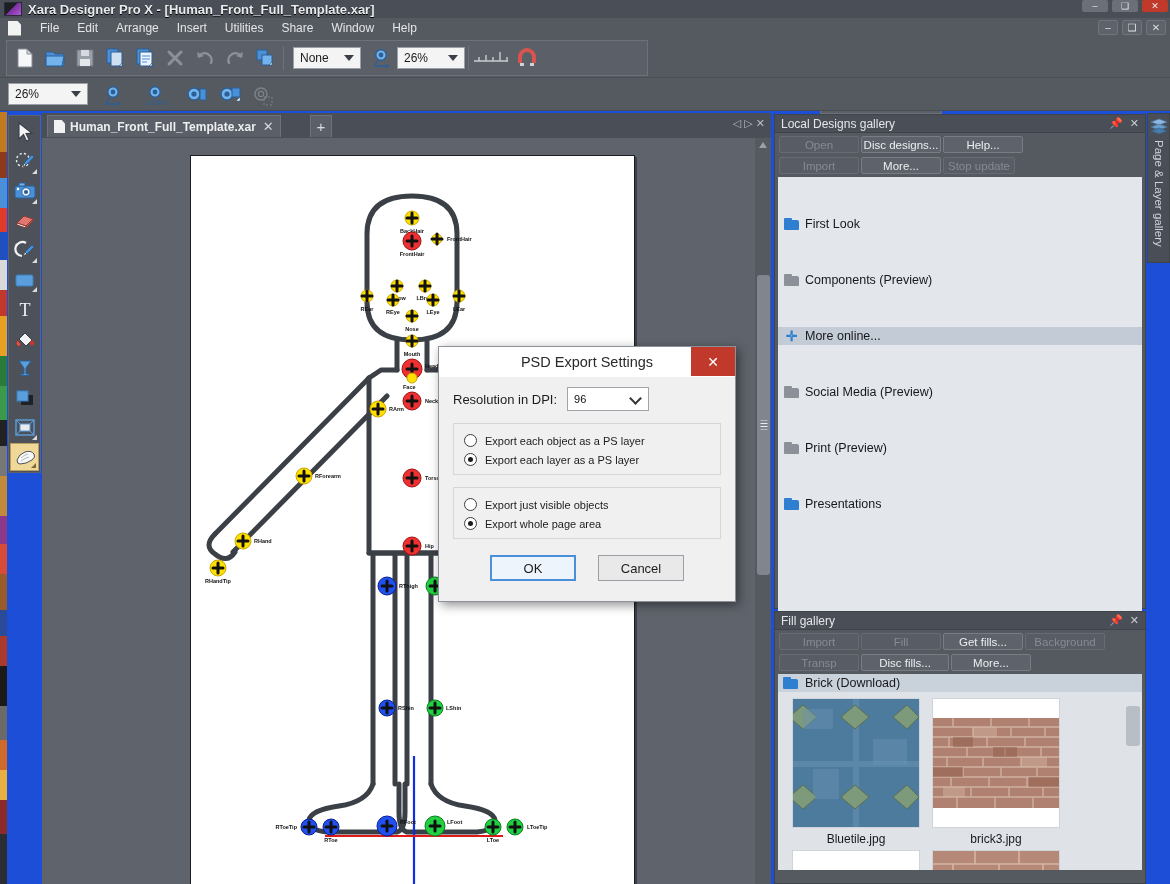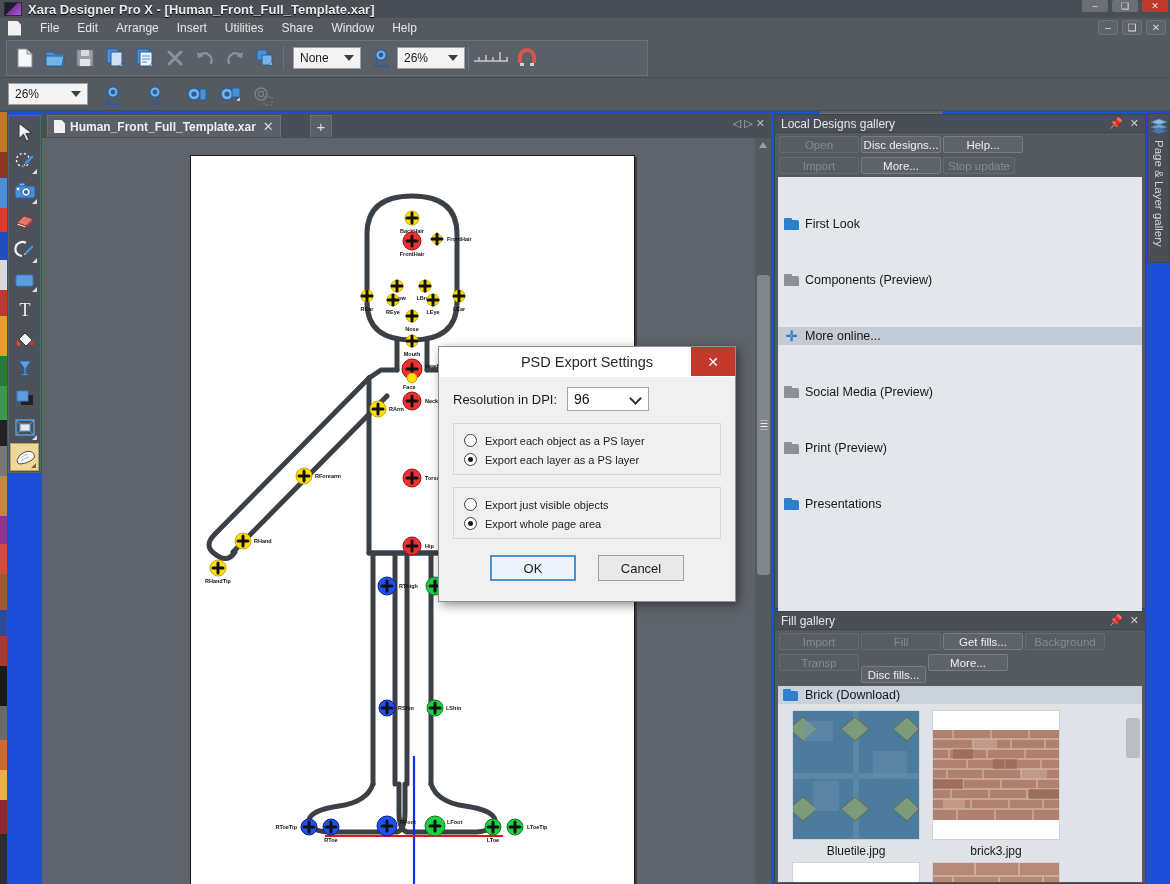--- a/index.html
+++ b/index.html
@@ -279,21 +279,21 @@
   .dlg-close {
     position: absolute; right: 0; top: 0; width: 44px; height: 29px;
     background: #c0392b; color: #fff; display: flex; align-items: center;
     justify-content: center; font-size: 14px;
   }
   .dlg-body { padding: 10px 14px 0 14px; }
   .row-dpi { display: flex; align-items: center; gap: 10px; }
   .row-dpi label { font-size: 13px; color: #1c1c1c; }
   .select-dpi {
     width: 82px; height: 24px; background: #fff; border: 1px solid #a0a4ab;
-    font-size: 14px; color: #111; display: flex; align-items: center;
+    font-size: 11px; color: #111; display: flex; align-items: center;
     padding-left: 6px; position: relative;
   }
   .select-dpi .chev {
     position: absolute; right: 8px; top: 6px; width: 9px; height: 9px;
     border-right: 2px solid #333; border-bottom: 2px solid #333;
     transform: rotate(45deg);
   }
   .fieldset {
     border: 1px solid #d6d6d6; margin-top: 12px; padding: 10px 10px 8px 10px;
   }
@@ -959,21 +959,21 @@
         <span>✕</span>
       </span>
     </div>
     <div class="panel-btns">
       <div class="pbtn dis" style="width:80px;">Import</div>
       <div class="pbtn dis" style="width:80px;">Fill</div>
       <div class="pbtn" style="width:80px;">Get fills...</div>
       <div class="pbtn dis" style="width:80px;">Background</div>
       <div style="flex-basis:100%;height:0"></div>
       <div class="pbtn dis" style="width:80px;">Transp</div>
-      <div class="pbtn" style="width:65px;margin-top:12px;">Disc fills...</div>
+      <div class="pbtn" style="width:88px;">Disc fills...</div>
       <div class="pbtn" style="width:80px;">More...</div>
     </div>
 
     <div class="fill-list">
       <div class="fill-header">
         <span class="fld">
             <span class="t"></span>
             <span class="b"></span>
           </span>
         <span>Brick (Download)</span>

